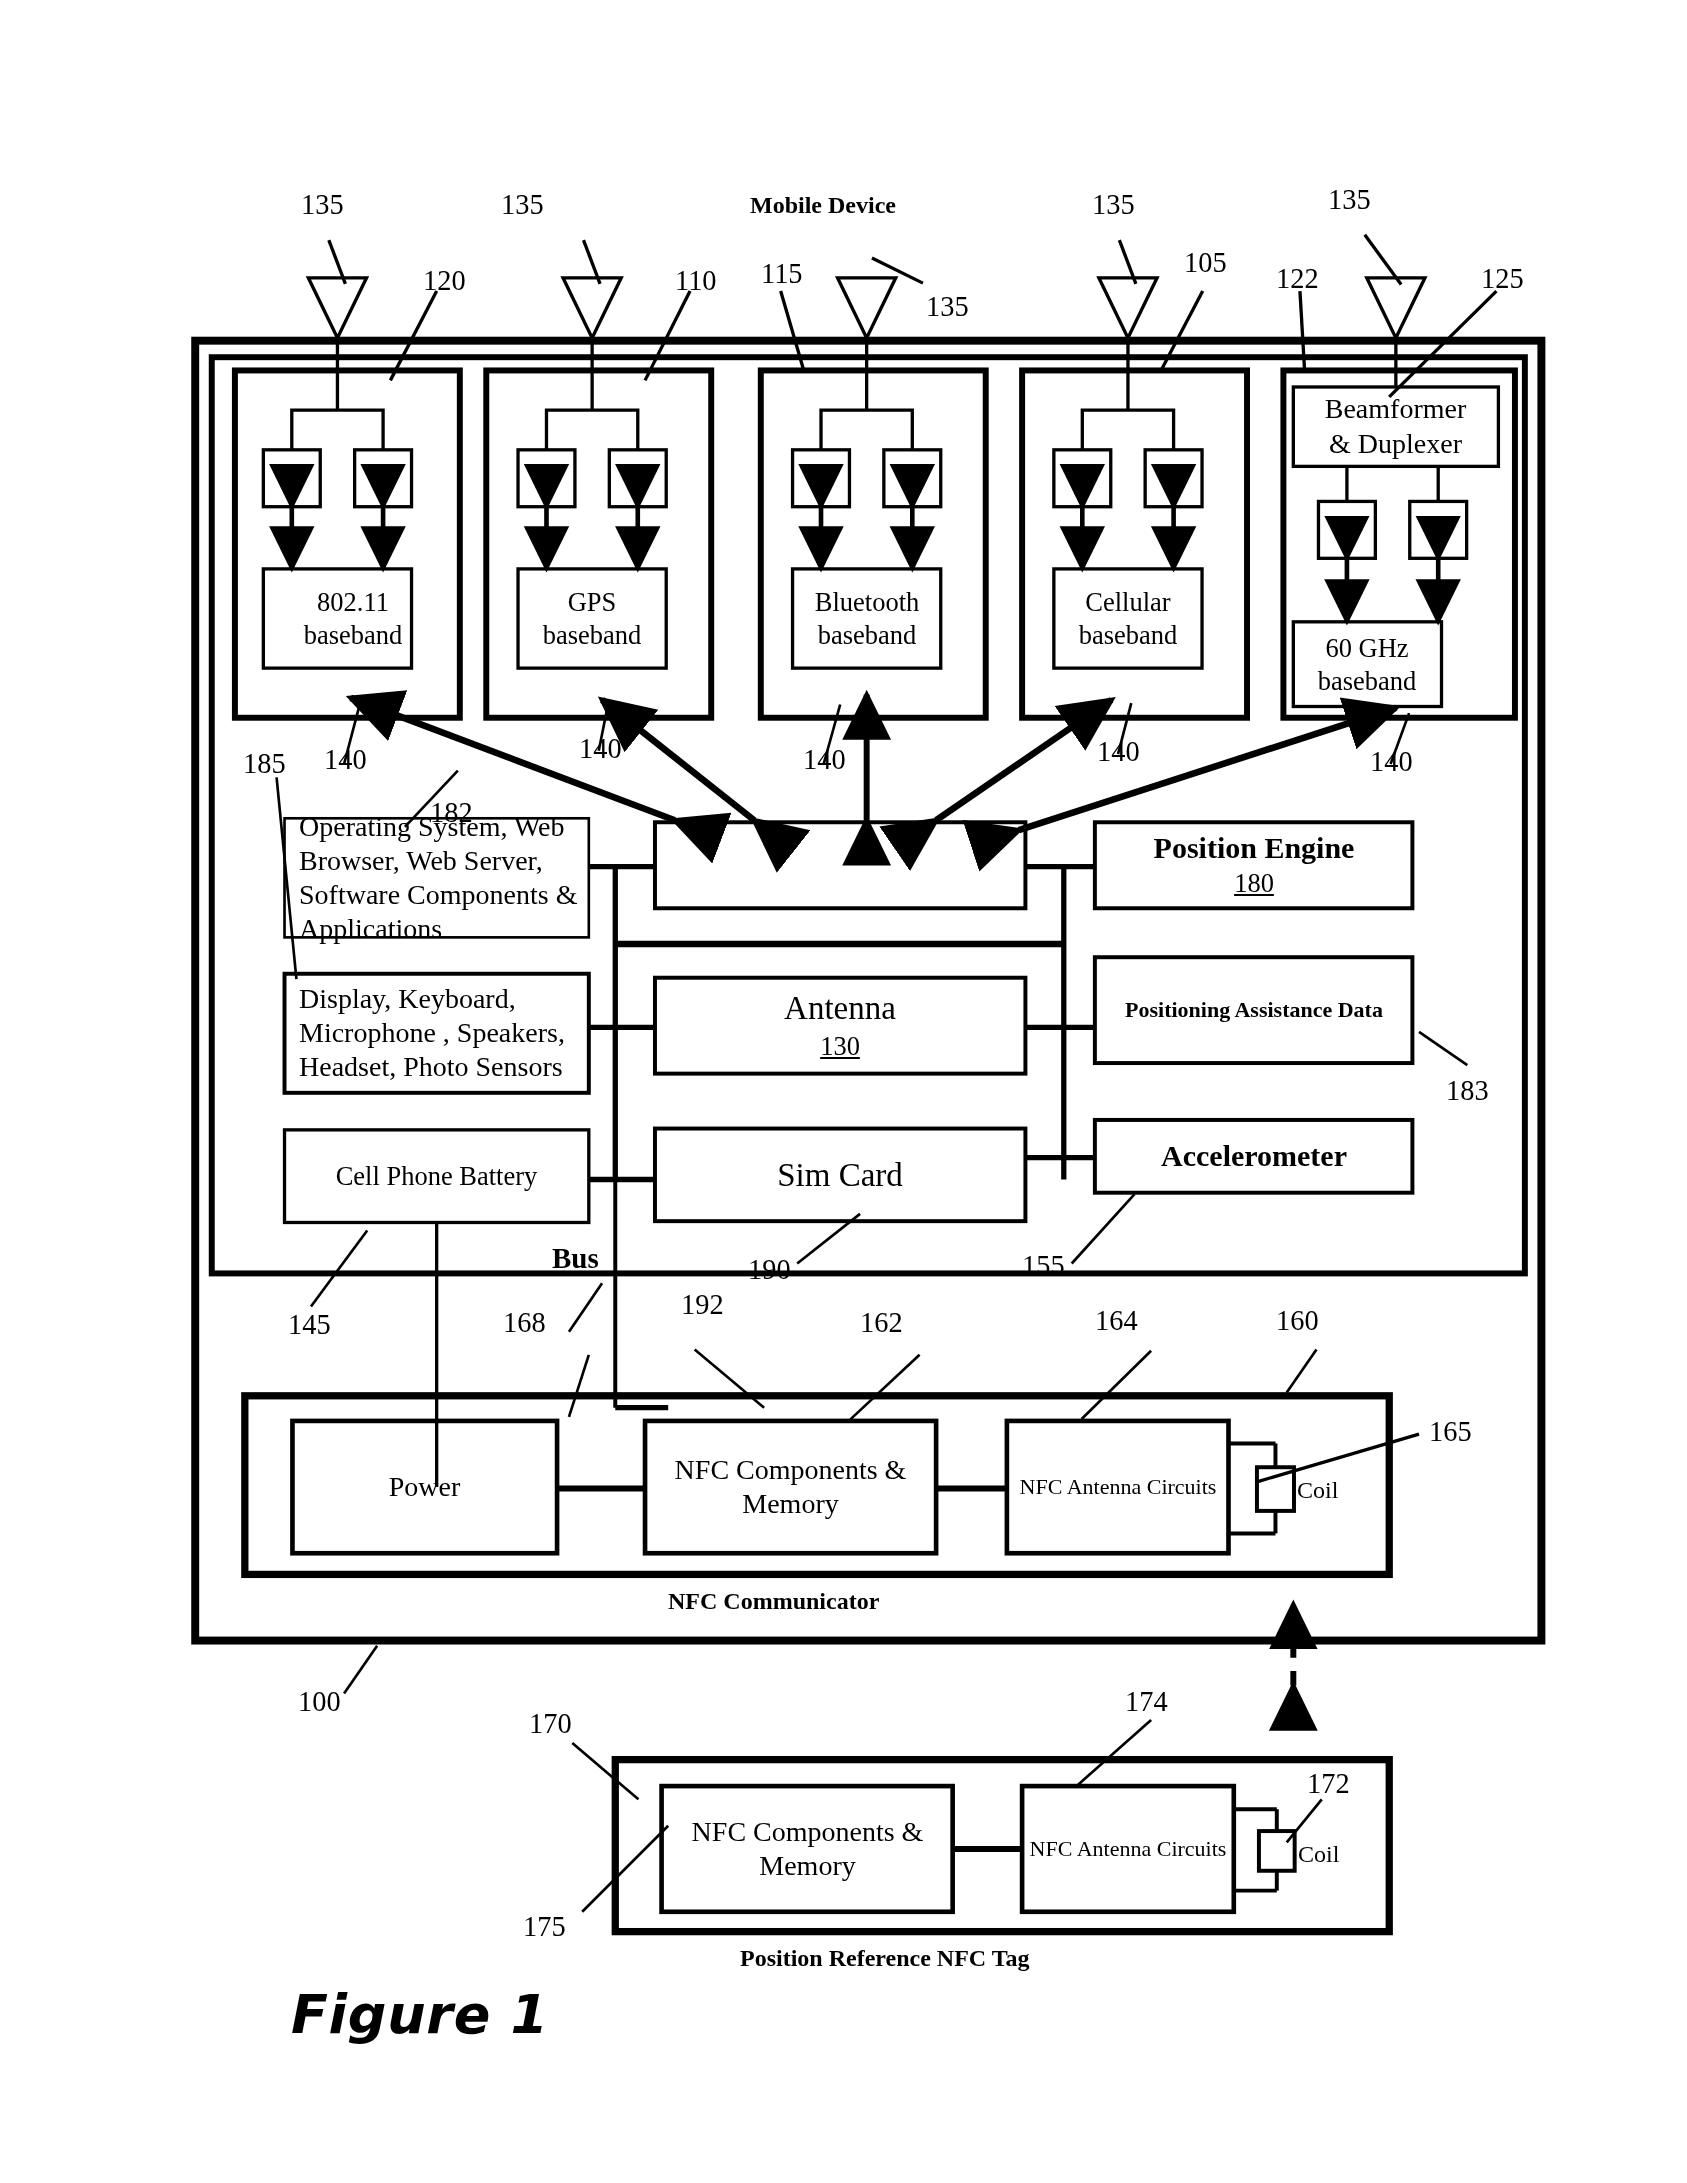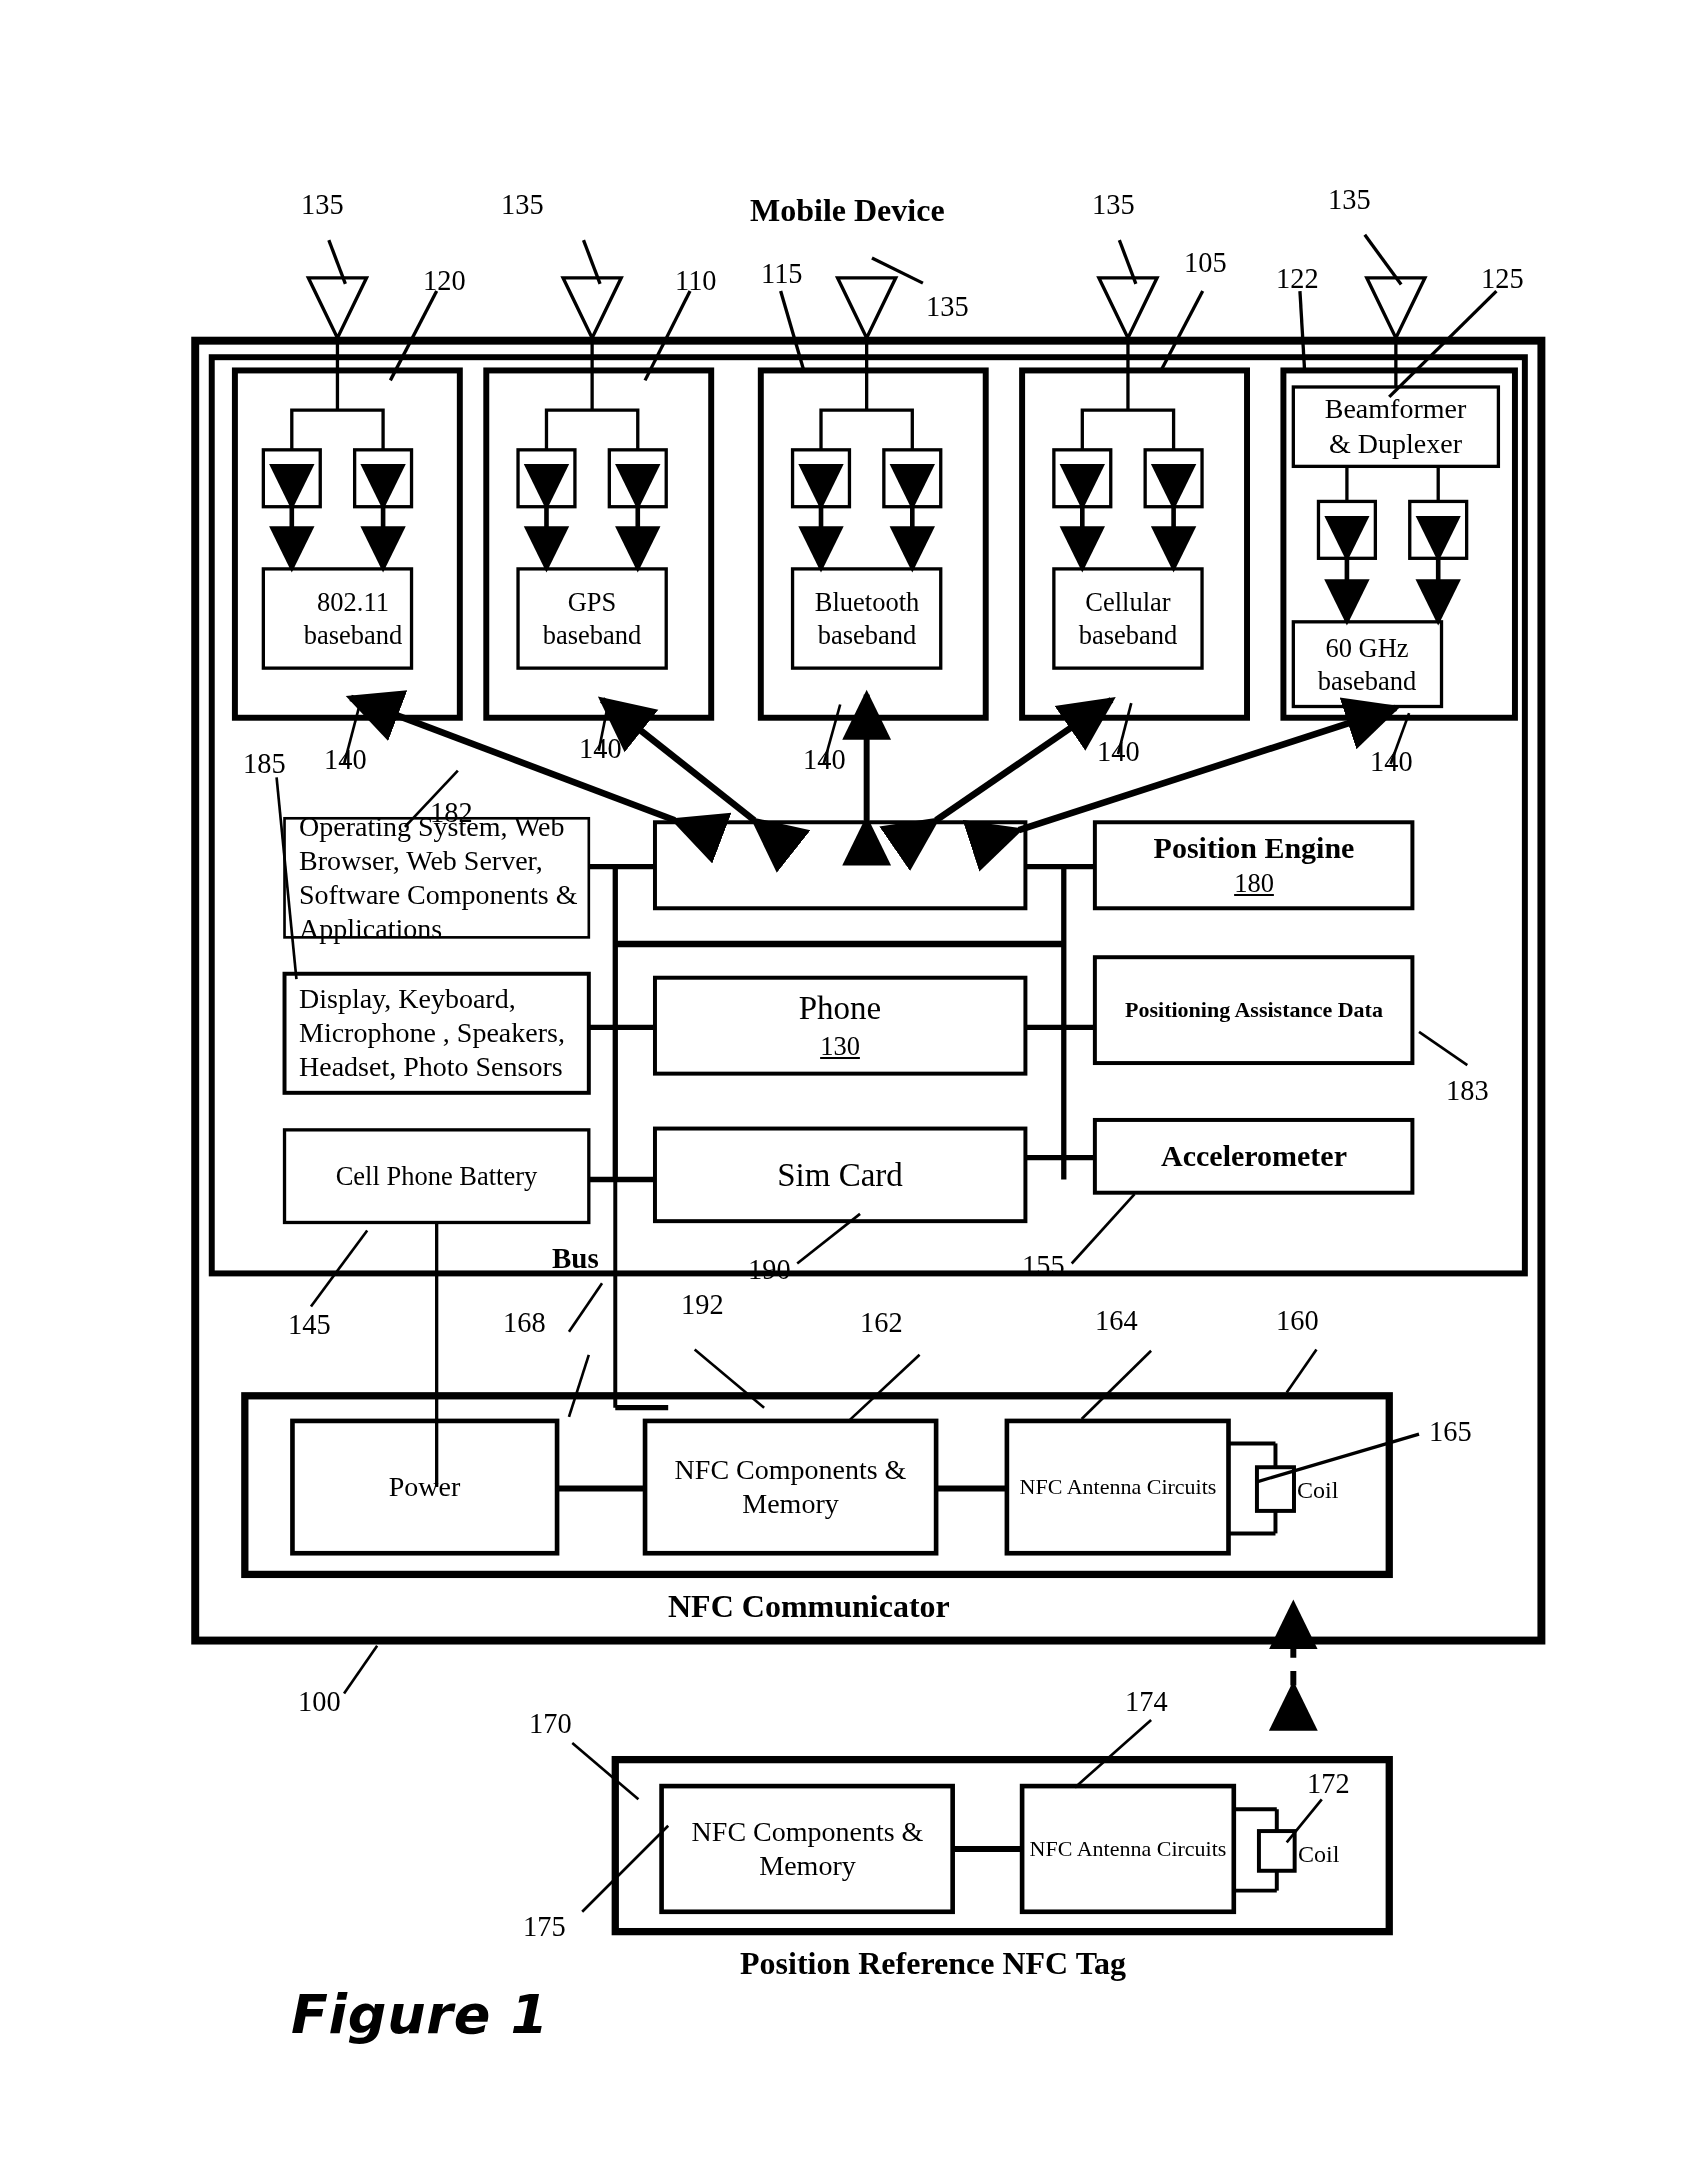--- a/index.html
+++ b/index.html
@@ -56,21 +56,21 @@
   .tr-letter {
     position: absolute;
     display: flex;
     align-items: center;
     justify-content: center;
     font-size: 29px;
   }
   .title {
     position: absolute;
     font-weight: bold;
-    font-size: 32px;
+    font-size: 24px;
     white-space: nowrap;
   }
   .figtitle {
     position: absolute;
     font-family: "DejaVu Sans", "Liberation Sans", sans-serif;
     font-style: italic;
     font-weight: bold;
     font-size: 54px;
     letter-spacing: 0.7px;
     white-space: nowrap;
@@ -311,21 +311,21 @@
   <div class="lbl ref" style="left:430px; top:797px;">182</div>
   <div class="lbl ref" style="left:243px; top:748px;">185</div>
 
   <div class="blocktext left small" style="left:299px; top:825px; width:284px; height:106px;">Operating System, Web Browser, Web Server, Software Components &amp; Applications</div>
   <div class="blocktext left small" style="left:299px; top:980px; width:284px; height:106px;">Display, Keyboard, Microphone , Speakers, Headset, Photo Sensors</div>
   <div class="blocktext" style="left:291px; top:1130px; width:291px; height:93px;">Cell Phone Battery</div>
 
 
   <div style="position:absolute; left:655px; top:978px; width:370px; height:96px;
               display:flex; flex-direction:column; align-items:center; justify-content:center;">
-    <div style="font-size:33px;">Phone</div>
+    <div style="font-size:33px;">Antenna</div>
     <div class="underline" style="font-size:26.5px; margin-top:4px;">130</div>
   </div>
 
   <div class="blocktext" style="left:655px; top:1129px; width:370px; height:93px; font-size:33px;">Sim Card</div>
 
   <div style="position:absolute; left:1095px; top:822px; width:318px; height:86px;
               display:flex; flex-direction:column; align-items:center; justify-content:center;">
     <div class="bold" style="font-size:30px;">Position Engine</div>
     <div class="underline" style="font-size:26.5px; margin-top:2.6px;">180</div>
   </div>

